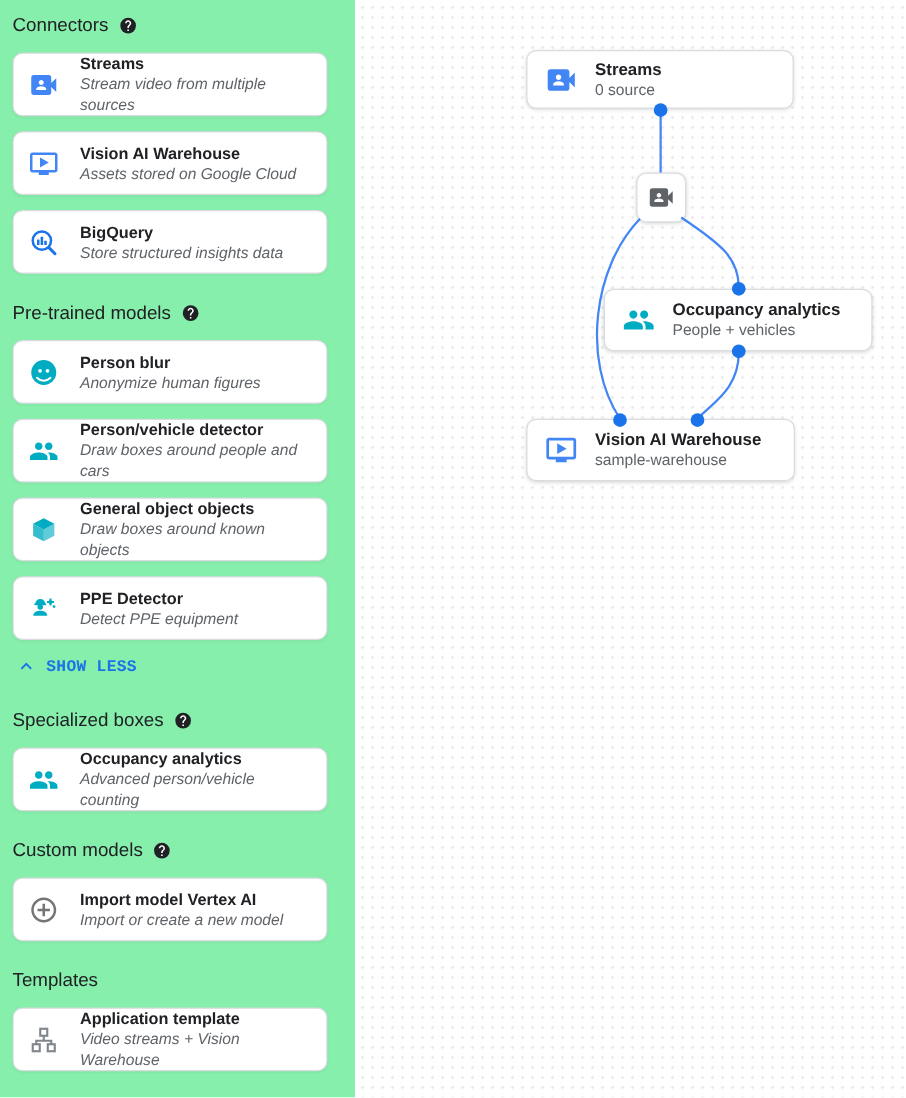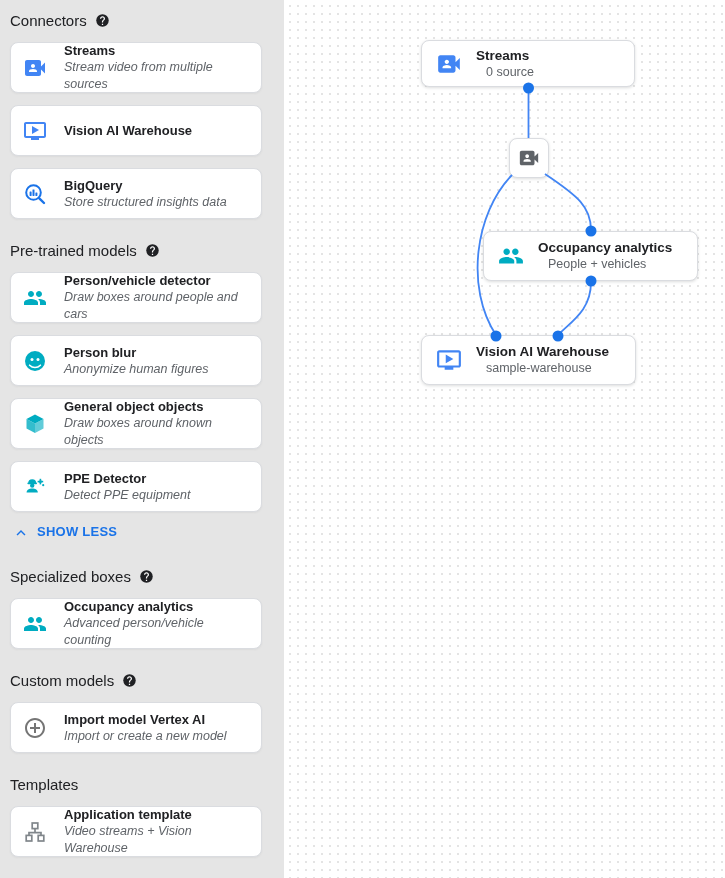--- a/index.html
+++ b/index.html
@@ -1,48 +1,48 @@
 <!DOCTYPE html>
 <html><head>
 <meta charset="utf-8">
 <style>
   * { margin:0; padding:0; box-sizing:border-box; }
   html,body { width:725px; height:878px; overflow:hidden; background:#fff;
     font-family:"Liberation Sans", sans-serif; -webkit-font-smoothing:antialiased; }
   .app { position:relative; width:725px; height:878px; display:flex; }
 
   
-  .sidebar { width:284px; height:878px; background:#e5e5e5; padding:12px 0 0 10px;
+  .sidebar { width:284px; height:878px; background:#86efac; padding:12px 0 0 10px;
     overflow:hidden; flex:none; }
   .section-header { display:flex; align-items:center; gap:8px; font-size:15px;
     color:#202124; margin:0 0 13px 0; }
   .section-header .help { width:15px; height:15px; display:inline-flex; }
   .card { width:252px; background:#fff; border:1px solid #dadce0; border-radius:8px;
     height:51px; display:flex; align-items:center; padding:0 12px; gap:17px;
     margin-bottom:12px; cursor:pointer; box-shadow:0 1px 2px rgba(60,64,67,.06); }
   .card .cicon { width:24px; height:24px; flex:none; display:flex; }
   .card .ctext { display:flex; flex-direction:column; line-height:17px; }
   .card .ctitle { font-size:13px; font-weight:bold; color:#202124; }
   .card .cdesc  { font-size:12.5px; color:#5f6368;font-style:italic; }
-  .show-link { display:flex; gap:7px; color:#1a73e8; font-size:13px;
-    font-weight:bold; letter-spacing:.25px; margin:9px 0 26px 2px; cursor:pointer; }
+  .show-link { display:flex; align-items:center; gap:7px; color:#1a73e8; font-size:13px;
+    font-weight:bold; letter-spacing:.25px; margin:9px 0 26px 2px; cursor:pointer;font-family:Liberation Mono, monospace; }
   .show-link svg { width:18px; height:18px; }
   .sec-gap { height:11px; }
 
   
   .canvas { position:relative; flex:1; height:878px; background:#fff;
     background-image:radial-gradient(circle, #e4e4e4 1.1px, transparent 1.3px);
     background-size:8px 8px; background-position:2px 2px; }
   .node { position:absolute; background:#fff; border:1px solid #dadce0; border-radius:8px;
     display:flex; align-items:center; padding:0 14px; gap:14px;
     box-shadow:0 1px 3px rgba(60,64,67,.18); cursor:pointer; z-index:2; }
   .node .nicon { width:26px; height:26px; flex:none; display:flex; }
   .node .ntext { display:flex; flex-direction:column; line-height:17px; }
   .node .ntitle { font-size:13.5px; font-weight:bold; color:#202124; }
-  .node .nsub   { font-size:12.5px; color:#5f6368;margin-left:10px; }
+  .node .nsub   { font-size:12.5px; color:#5f6368; }
   .node-mini { position:absolute; width:40px; height:40px; background:#fff;
     border:1px solid #dadce0; border-radius:8px; display:flex; align-items:center;
     justify-content:center; box-shadow:0 1px 3px rgba(60,64,67,.18); cursor:pointer; z-index:2; }
   .node-mini svg { width:22px; height:22px; }
   .edges { position:absolute; left:0; top:0; width:442px; height:878px;
     pointer-events:none; z-index:3; }
 
   .ic-blue { fill:#4285f4; }
   .ic-teal { fill:#00acc1; }
   .ic-gray { fill:#757575; }
@@ -124,20 +124,21 @@
       </span>
     </div>
     <div class="card">
       <span class="cicon">
           <svg viewBox="0 0 24 24" class="ic-blue">
             <use href="#p-tv-play"></use>
           </svg>
         </span>
       <span class="ctext">
         <span class="ctitle">Vision AI Warehouse</span>
+        <span class="cdesc">Assets stored on Google Cloud</span>
       </span>
     </div>
     <div class="card">
       <span class="cicon">
           <svg viewBox="0 0 24 24">
             <use href="#p-bigquery"></use>
           </svg>
         </span>
       <span class="ctext">
         <span class="ctitle">BigQuery</span>
@@ -150,38 +151,38 @@
     <div class="section-header">
       <span>Pre-trained models</span>
       <span class="help">
           <svg viewBox="0 0 24 24">
             <use href="#p-help"></use>
           </svg>
         </span>
     </div>
     <div class="card">
       <span class="cicon">
+          <svg viewBox="0 0 24 24">
+            <use href="#p-faceblur"></use>
+          </svg>
+        </span>
+      <span class="ctext">
+        <span class="ctitle">Person blur</span>
+        <span class="cdesc">Anonymize human figures</span>
+      </span>
+    </div>
+    <div class="card">
+      <span class="cicon">
           <svg viewBox="0 0 24 24" class="ic-teal">
             <use href="#p-people"></use>
           </svg>
         </span>
       <span class="ctext">
         <span class="ctitle">Person/vehicle detector</span>
         <span class="cdesc">Draw boxes around people and cars</span>
-      </span>
-    </div>
-    <div class="card">
-      <span class="cicon">
-          <svg viewBox="0 0 24 24">
-            <use href="#p-faceblur"></use>
-          </svg>
-        </span>
-      <span class="ctext">
-        <span class="ctitle">Person blur</span>
-        <span class="cdesc">Anonymize human figures</span>
       </span>
     </div>
     <div class="card">
       <span class="cicon">
           <svg viewBox="0 0 24 24">
             <use href="#p-cube"></use>
           </svg>
         </span>
       <span class="ctext">
         <span class="ctitle">General object objects</span>

